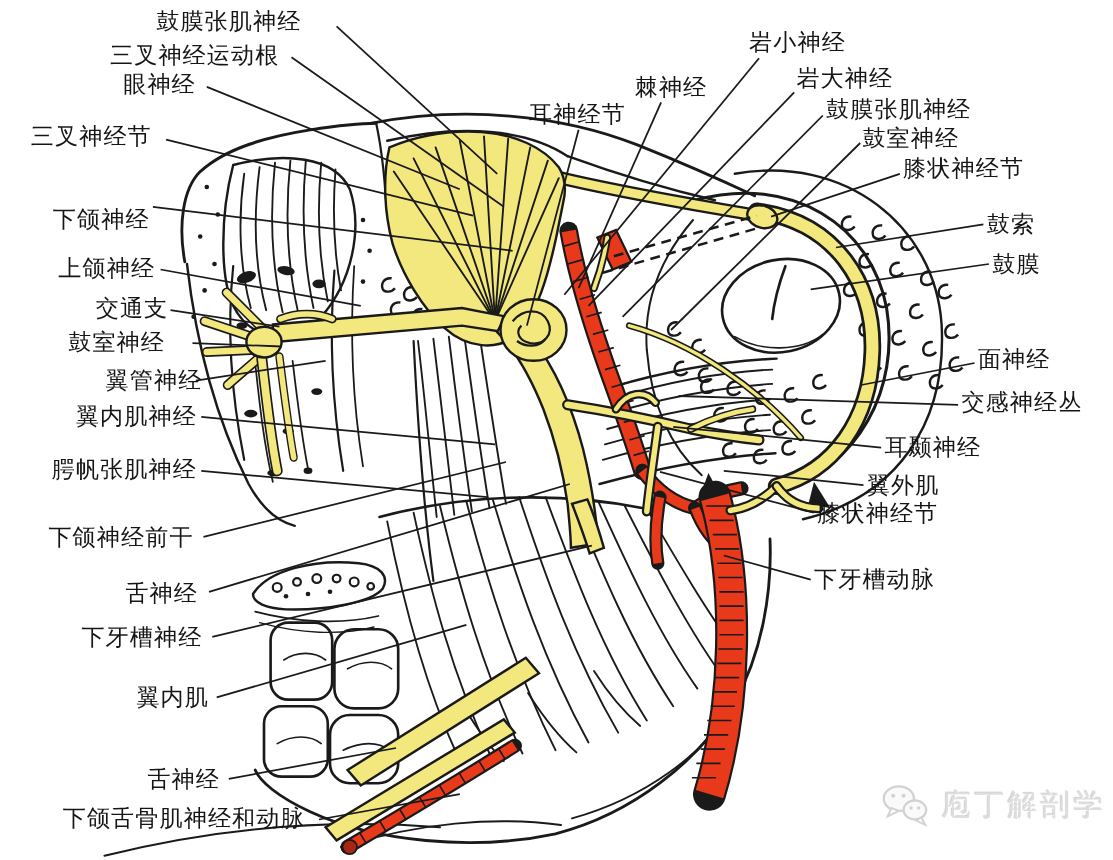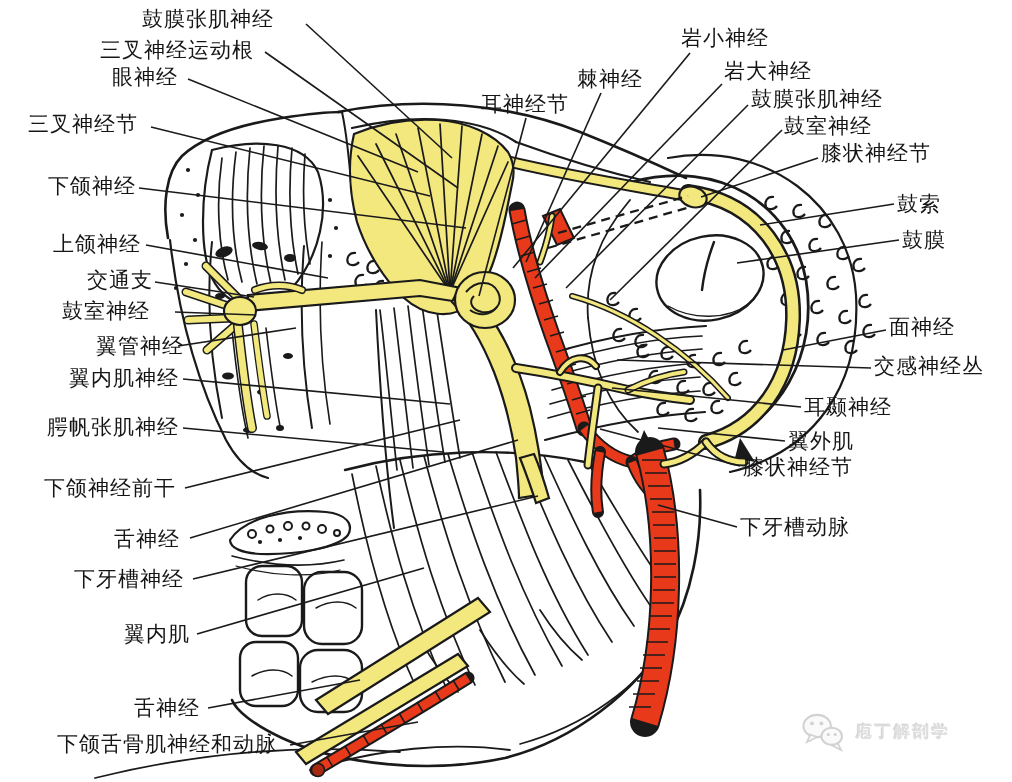--- a/index.html
+++ b/index.html
@@ -19,22 +19,22 @@
   .afill{fill:var(--artery-red);stroke:var(--line-black);stroke-width:2;}
   .aline{fill:none;stroke:var(--artery-red);stroke-linecap:butt;}
   .aunder{fill:none;stroke:var(--line-black);stroke-linecap:round;}
   .tick{fill:none;stroke:var(--line-black);stroke-width:1.5;}
   .fiber{fill:none;stroke:var(--line-black);stroke-width:1.7;stroke-linecap:round;}
   .leader{fill:none;stroke:var(--line-black);stroke-width:1.6;}
   .stip{fill:none;stroke:var(--line-black);stroke-width:2;}
   .blob{fill:var(--line-black);stroke:none;}
   .dash{fill:none;stroke:var(--line-black);stroke-width:2.3;stroke-dasharray:9 6;}
   #watermark{position:absolute;left:800px;top:708px;display:flex;align-items:center;gap:8px;}
-  #wm-text{font-size:16px;letter-spacing:3px;color:var(--watermark-gray);
-           text-shadow:1px 1px 0 #ffffff,-1px -1px 1px #cfcfcf;font-weight:bold;}
+  #wm-text{font-size:27px;letter-spacing:3px;color:var(--watermark-gray);
+           text-shadow:1px 1px 0 #ffffff,-1px -1px 1px #cfcfcf;font-weight:normal;}
 </style>
 </head>
 <body>
 
 <div id="stage">
 
   <svg id="art" width="1012" height="782" viewBox="0 0 1012 782">
     <defs>
       <path id="cm" d="M4,-5 C-3,-6 -6,0 -4,5 C-2,8 4,8 7,4" fill="none" stroke="var(--line-black)" stroke-width="2.2"></path>
       <circle id="dt" r="2.1" fill="var(--line-black)"></circle>
@@ -360,21 +360,21 @@
       <line class="leader" x1="785" y1="441" x2="658" y2="428"></line>
       <line class="leader" x1="740" y1="466" x2="600" y2="429"></line>
       <line class="leader" x1="737" y1="527" x2="658" y2="505"></line>
     </g>
   </svg>
 
   <div class="lbl" style="left:142px;top:8px">鼓膜张肌神经</div>
   <div class="lbl" style="left:100px;top:39px">三叉神经运动根</div>
   <div class="lbl" style="left:112px;top:66px">眼神经</div>
   <div class="lbl" style="left:28px;top:113px">三叉神经节</div>
-  <div class="lbl" style="left:48px;top:175px">下颌神经</div>
+  <div class="lbl" style="left:48px;top:188px">下颌神经</div>
   <div class="lbl" style="left:53px;top:233px">上颌神经</div>
   <div class="lbl" style="left:87px;top:269px">交通支</div>
   <div class="lbl" style="left:62px;top:300px">鼓室神经</div>
   <div class="lbl" style="left:96px;top:335px">翼管神经</div>
   <div class="lbl" style="left:69px;top:367px">翼内肌神经</div>
   <div class="lbl" style="left:47px;top:416px">腭帆张肌神经</div>
   <div class="lbl" style="left:44px;top:477px">下颌神经前干</div>
   <div class="lbl" style="left:114px;top:528px">舌神经</div>
   <div class="lbl" style="left:74px;top:568px">下牙槽神经</div>
   <div class="lbl" style="left:124px;top:623px">翼内肌</div>

